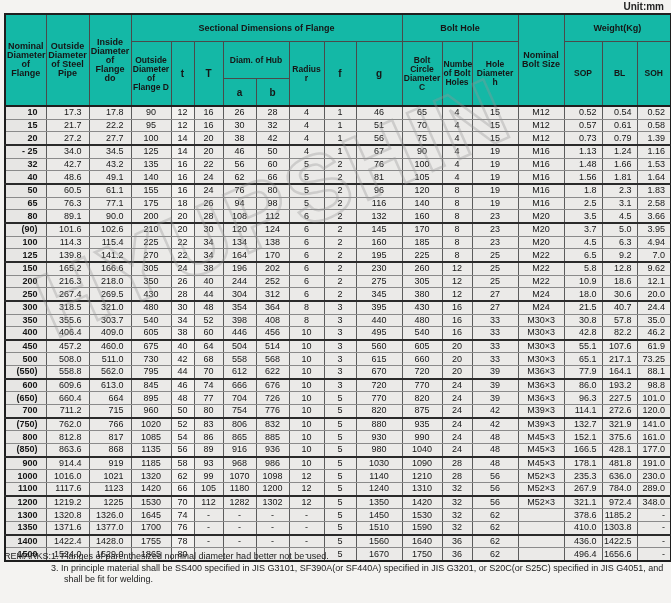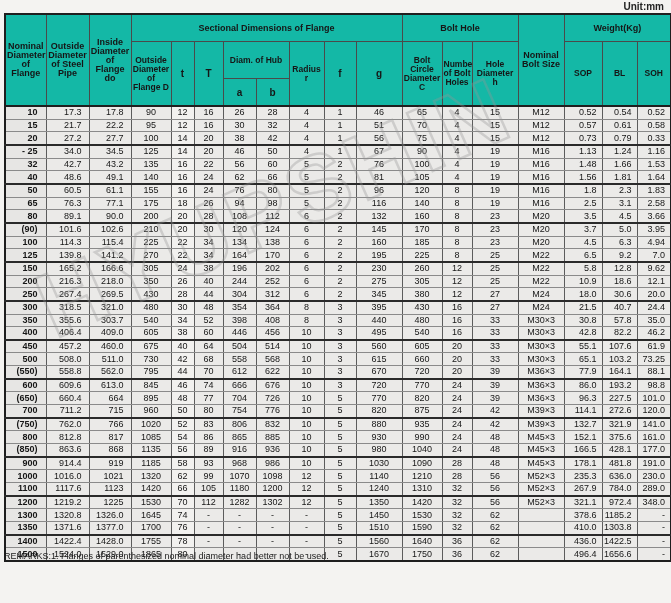--- a/index.html
+++ b/index.html
@@ -194,21 +194,21 @@
             <td>42</td>
             <td>4</td>
             <td>1</td>
             <td>56</td>
             <td>75</td>
             <td>4</td>
             <td>15</td>
             <td>M12</td>
             <td class="wcol">0.73</td>
             <td class="wcol">0.79</td>
-            <td class="wcol">0.33</td>
+            <td class="wcol">1.39</td>
           </tr>
           <tr class="grp">
             <td class="nom">- 25</td>
             <td class="ralign">34.0</td>
             <td class="ralign">34.5</td>
             <td>125</td>
             <td class="tcol">14</td>
             <td>20</td>
             <td>46</td>
             <td>50</td>
@@ -533,21 +533,21 @@
             <td>558</td>
             <td>568</td>
             <td>10</td>
             <td>3</td>
             <td>615</td>
             <td>660</td>
             <td>20</td>
             <td>33</td>
             <td>M30×3</td>
             <td class="wcol">65.1</td>
-            <td class="wcol">103.2</td>
+            <td class="wcol">217.1</td>
             <td class="wcol">73.25</td>
           </tr>
           <tr>
             <td class="nom">(550)</td>
             <td class="ralign">558.8</td>
             <td class="ralign">562.0</td>
             <td>795</td>
             <td class="tcol">44</td>
             <td>70</td>
             <td>612</td>
@@ -842,15 +842,16 @@
             <td class="wcol">496.4</td>
             <td class="wcol">1656.6</td>
             <td class="wcol">-</td>
           </tr>
         </tbody>
     </table>
   </div>
 
   <div class="remarks">
     <div class="remark-line">REMARKS:1. Flanges of parenthesized nominal diameter had better not be used.</div>
+    <div class="remark-line cont">3. In principle material shall be SS400 specified in JIS G3101, SF390A(or SF440A) specified in JIS G3201, or S20C(or S25C) specified in JIS G4051, and shall be fit for welding.</div>
   </div>
 
 </div>
 
 </body></html>

